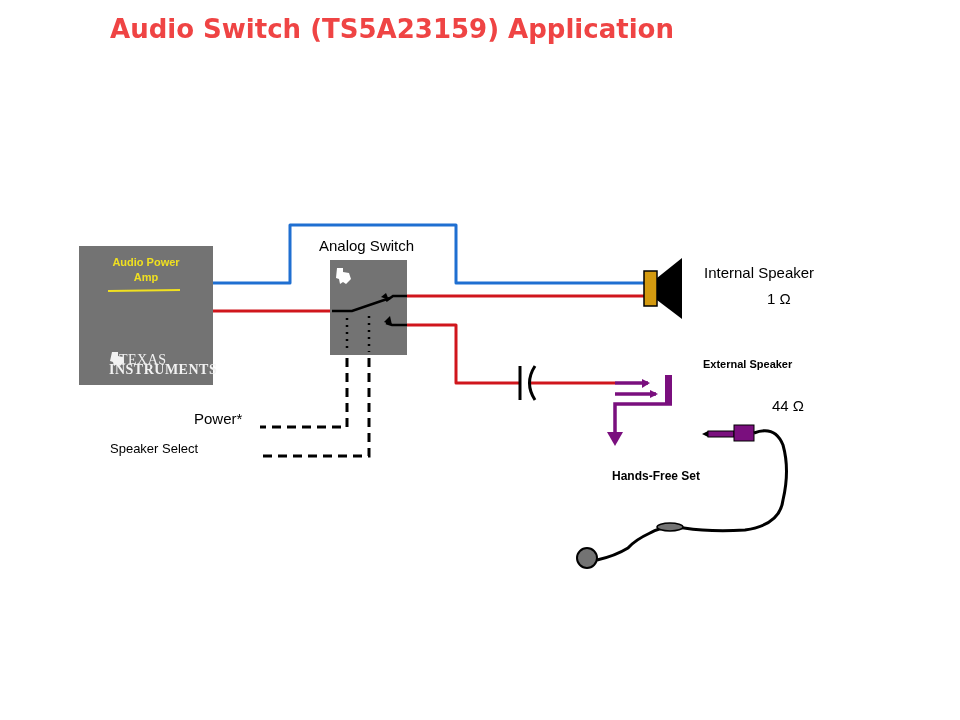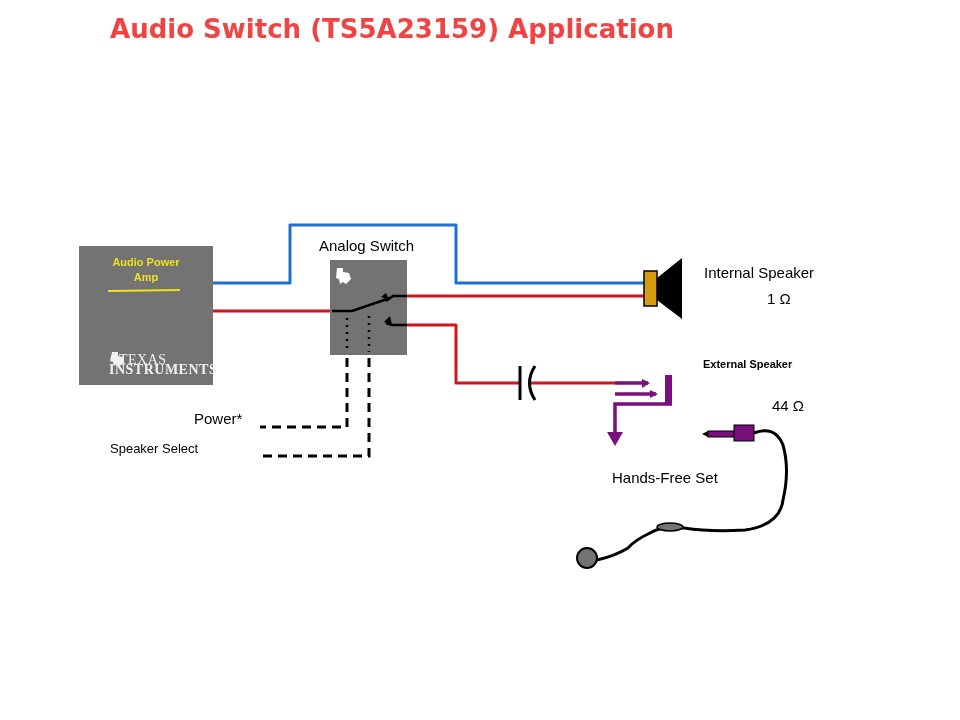--- a/index.html
+++ b/index.html
@@ -82,15 +82,15 @@
 <div class="ti-logo-text">
   <span style="padding-left:10px;text-transform:uppercase;">Texas</span>
   <span style="text-transform:uppercase;font-weight:bold;">Instruments</span>
 </div>
 
 <div class="lbl" style="left:319px;top:237px;font-size:15px;">Analog Switch</div>
 <div class="lbl" style="left:704px;top:264px;font-size:15px;">Internal Speaker</div>
 <div class="lbl" style="left:767px;top:290px;font-size:15px;">1 Ω</div>
 <div class="lbl" style="left:703px;top:358px;font-size:11px;font-weight:bold;">External Speaker</div>
 <div class="lbl" style="left:772px;top:397px;font-size:15px;">44 Ω</div>
-<div class="lbl" style="left:612px;top:469px;font-size:15px;">Hands-Free Set</div>
+<div class="lbl" style="left:612px;top:469px;font-size:12px;font-weight:bold;">Hands-Free Set</div>
 <div class="lbl" style="left:194px;top:410px;font-size:15px;">Power*</div>
 <div class="lbl" style="left:110px;top:441px;font-size:13px;">Speaker Select</div>
 
 </body></html>

